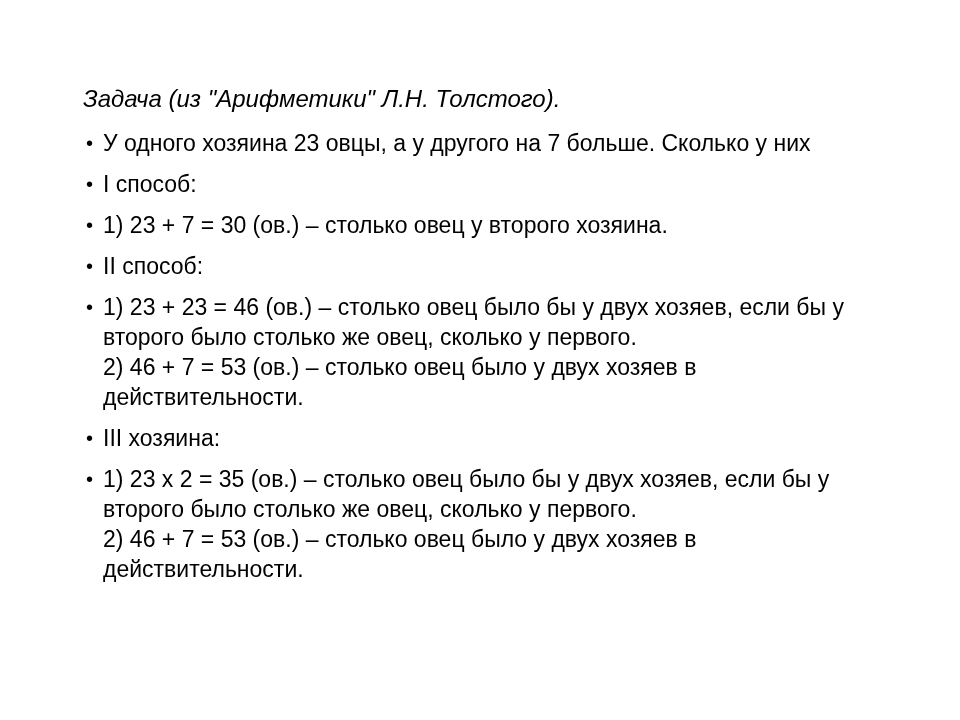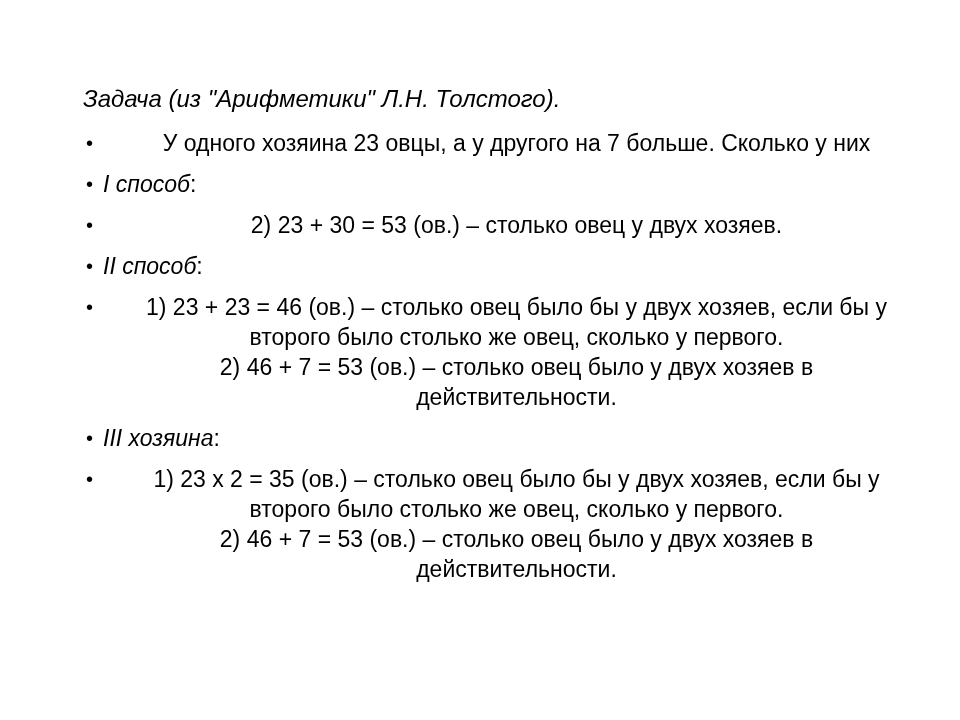--- a/index.html
+++ b/index.html
@@ -46,24 +46,22 @@
     box-sizing: border-box;
     font-size: 20px;
     line-height: 30px;
   }
   .b-text {
     flex: 1 1 auto;
     min-width: 0;
   }
   .line {
     white-space: nowrap;
-    text-align: center;
   }
   .m-label {
-    font-style: italic;
   }
 </style>
 </head>
 <body>
 
 <div class="slide">
 
   <h1 class="title"><span class="t-lead">Задача</span><span class="t-rest"> (из "Арифметики" Л.Н. Толстого).</span></h1>
 
   <div class="bullet">
@@ -74,21 +72,21 @@
   </div>
 
   <div class="bullet">
     <span class="marker">•</span>
     <div class="b-text"><span class="m-label">I способ</span><span>:</span></div>
   </div>
 
   <div class="bullet">
     <span class="marker">•</span>
     <div class="b-text">
-      <div class="line">2) 23 + 30 = 53 (ов.) – столько овец у двух хозяев.</div>
+      <div class="line">1) 23 + 7 = 30 (ов.) – столько овец у второго хозяина.</div>
     </div>
   </div>
 
   <div class="bullet">
     <span class="marker">•</span>
     <div class="b-text"><span class="m-label">II способ</span><span>:</span></div>
   </div>
 
   <div class="bullet">
     <span class="marker">•</span>

